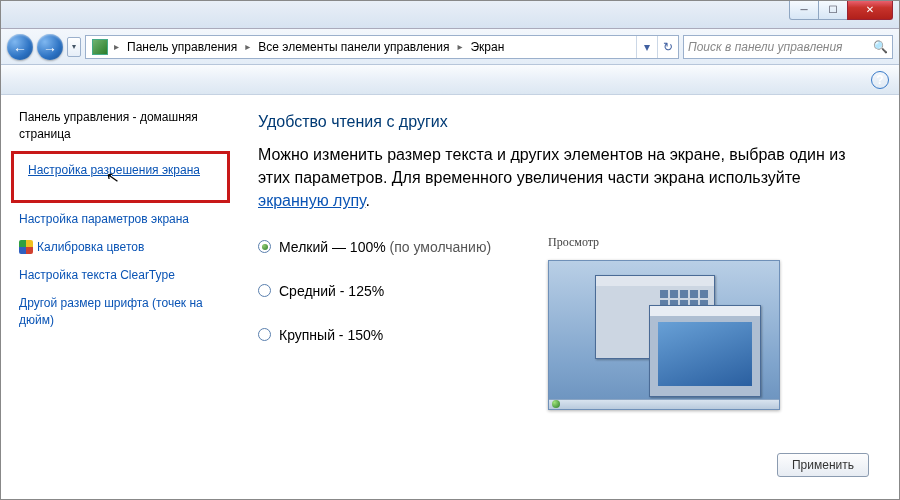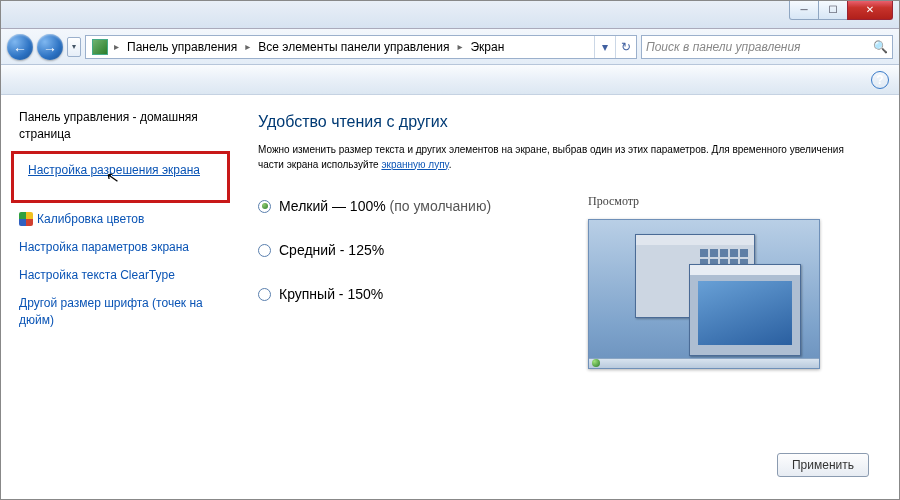--- a/index.html
+++ b/index.html
@@ -77,21 +77,21 @@
     width:16px;height:16px;
     background:linear-gradient(135deg,#6fb36f,#2b7e2b);
     border:1px solid #4a8; margin:0 4px;
   }
   .crumb { padding:0 6px; color:#000; }
   .arr { color:#666; font-size:10px; padding:0 2px;}
   .addr-end { display:flex; align-items:center; margin-left:auto; }
   .addr-end .sep { width:1px;height:22px;background:#cbd7e6; margin:0 2px;}
   .addr-end .ic { width:16px;height:16px; display:flex;align-items:center;justify-content:center; color:#4060a0;}
   .search {
-    width:252px; height:24px;
+    width:210px; height:24px;
     border:1px solid #9bb0cc; background:#fff;
     display:flex; align-items:center; padding:0 4px;
     color:#888; font-style:italic;
   }
   .search .mag { margin-left:auto; color:#6a8bc0; font-style:normal;}
   
   .toolbar {
     height:30px;
     background:linear-gradient(to bottom,#fafcfe,#e9f0f8 50%,#dce7f2);
     border-bottom:1px solid #c5d2e2;
@@ -141,23 +141,23 @@
     margin-top:1px;
   }
   .content {
     flex:1; padding: 18px 30px 10px 22px;
     display:flex; flex-direction:column;
   }
   h1.title {
     font-size:16px; font-weight:400; color:#003a74;
     margin:0 0 12px;
   }
-  .desc { font-size:10px; color:#000; line-height:1.45; margin-bottom:22px;}
+  .desc { font-size:16px; color:#000; line-height:1.45; margin-bottom:22px;}
   .desc a { color:#0a54b5; text-decoration:underline; }
-  .options-row { display:flex; gap:40px; align-items:flex-start;}
+  .options-row { display:flex; align-items:flex-start;}
   .opts { display:flex; flex-direction:column; gap:28px; font-size:14px; color:#000; padding-top:4px; min-width:290px;}
   .opt { display:flex; align-items:center; gap:8px;}
   .radio {
     width:13px;height:13px;border-radius:50%;
     border:1px solid #5a7fae; background:#fff;
     display:flex;align-items:center;justify-content:center;
     flex:none;
   }
   .radio.sel::after{
     content:""; width:6px;height:6px;border-radius:50%;
@@ -254,25 +254,25 @@
     <div class="home">Панель управления - домашняя страница</div>
 
     <div class="hlbox">
       <div class="side-link hl">
         <span class="txt">Настройка разрешения экрана</span>
       </div>
       <span class="cursor">↖</span>
     </div>
 
     <div class="side-link">
+      <span class="txt">Настройка параметров экрана</span>
+    </div>
+    <div class="side-link">
       <span class="shield"></span>
       <span class="txt">Калибровка цветов</span>
-    </div>
-    <div class="side-link">
-      <span class="txt">Настройка параметров экрана</span>
     </div>
     <div class="side-link">
       <span class="txt">Настройка текста ClearType</span>
     </div>
     <div class="side-link">
       <span class="txt">Другой размер шрифта (точек на дюйм)</span>
     </div>
   </div>
 
   <div class="content">

